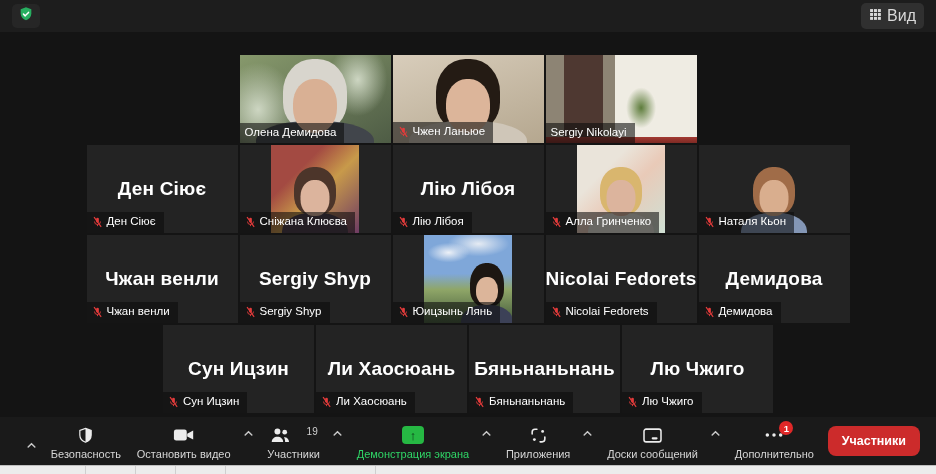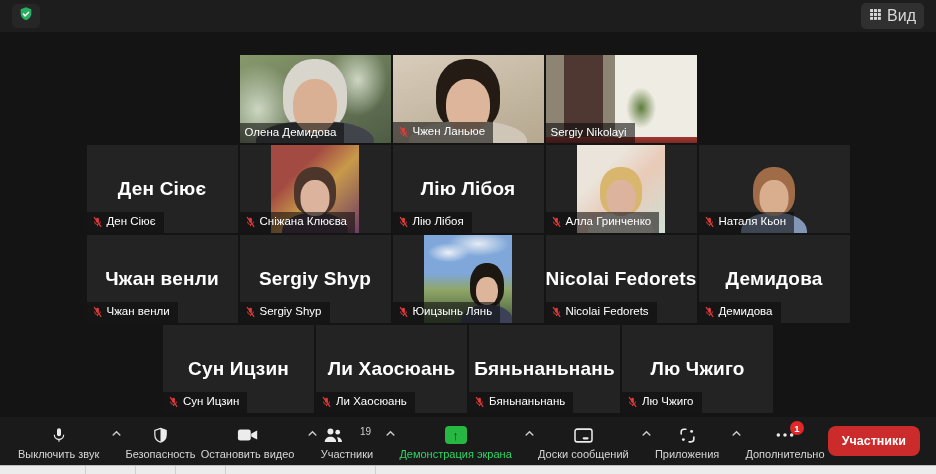--- a/index.html
+++ b/index.html
@@ -397,30 +397,20 @@
             </svg>
           </span>
           <span>Лю Чжиго</span>
         </div>
       </div>
     </div>
   </div>
 
 <div class="toolbar">
     <div class="tb-group">
-      <div class="tb-btn">
-        <div class="tb-icon">
-          <svg width="16" height="20" viewBox="0 0 24 24">
-            <rect x="9" y="2" width="6" height="12" rx="3" fill="currentColor"></rect>
-            <path d="M5 11.5a7 7 0 0 0 14 0" fill="none" stroke="currentColor" stroke-width="1.8"></path>
-            <line x1="12" y1="18.5" x2="12" y2="22" stroke="currentColor" stroke-width="1.8"></line>
-          </svg>
-        </div>
-        <div class="tb-label">Выключить звук</div>
-      </div>
       <span class="chev">
         <svg width="11" height="8" viewBox="0 0 16 12" fill="none" stroke="currentColor" stroke-width="2.2" stroke-linecap="round">
           <path d="M3 9l5-5 5 5"></path>
         </svg>
       </span>
     </div>
     <div class="tb-group">
       <div class="tb-btn">
         <div class="tb-icon">
           <svg width="17" height="19" viewBox="0 0 24 24">
@@ -475,54 +465,54 @@
       </div>
       <span class="chev">
         <svg width="11" height="8" viewBox="0 0 16 12" fill="none" stroke="currentColor" stroke-width="2.2" stroke-linecap="round">
           <path d="M3 9l5-5 5 5"></path>
         </svg>
       </span>
     </div>
     <div class="tb-group">
       <div class="tb-btn">
         <div class="tb-icon">
-          <svg width="21" height="17" viewBox="0 0 24 20" fill="none" stroke="currentColor" stroke-width="1.8">
-            <rect x="2" y="2.5" width="20" height="15" rx="2.5"></rect>
-            <rect x="11" y="12" width="7" height="2.6" rx="1.3" fill="currentColor" stroke="none"></rect>
-          </svg>
-        </div>
-        <div class="tb-label">Доски сообщений</div>
-      </div>
-      <span class="chev">
-        <svg width="11" height="8" viewBox="0 0 16 12" fill="none" stroke="currentColor" stroke-width="2.2" stroke-linecap="round">
-          <path d="M3 9l5-5 5 5"></path>
-        </svg>
-      </span>
-    </div>
-    <div class="tb-group">
-      <div class="tb-btn">
-        <div class="tb-icon">
           <svg width="19" height="19" viewBox="0 0 24 24" fill="none" stroke="currentColor" stroke-width="2" stroke-linecap="round">
             <path d="M10 4H7.5A3.5 3.5 0 0 0 4 7.5V10"></path>
             <path d="M14 20h2.5a3.5 3.5 0 0 0 3.5-3.5V14"></path>
             <circle cx="17.2" cy="6.8" r="1.8" fill="currentColor" stroke="none"></circle>
             <circle cx="6.8" cy="17.2" r="1.8" fill="currentColor" stroke="none"></circle>
           </svg>
         </div>
         <div class="tb-label">Приложения</div>
       </div>
       <span class="chev">
         <svg width="11" height="8" viewBox="0 0 16 12" fill="none" stroke="currentColor" stroke-width="2.2" stroke-linecap="round">
           <path d="M3 9l5-5 5 5"></path>
         </svg>
       </span>
     </div>
     <div class="tb-group">
       <div class="tb-btn">
         <div class="tb-icon">
+          <svg width="21" height="17" viewBox="0 0 24 20" fill="none" stroke="currentColor" stroke-width="1.8">
+            <rect x="2" y="2.5" width="20" height="15" rx="2.5"></rect>
+            <rect x="11" y="12" width="7" height="2.6" rx="1.3" fill="currentColor" stroke="none"></rect>
+          </svg>
+        </div>
+        <div class="tb-label">Доски сообщений</div>
+      </div>
+      <span class="chev">
+        <svg width="11" height="8" viewBox="0 0 16 12" fill="none" stroke="currentColor" stroke-width="2.2" stroke-linecap="round">
+          <path d="M3 9l5-5 5 5"></path>
+        </svg>
+      </span>
+    </div>
+    <div class="tb-group">
+      <div class="tb-btn">
+        <div class="tb-icon">
           <svg width="20" height="6" viewBox="0 0 24 6" fill="currentColor">
             <circle cx="4" cy="3" r="2.1"></circle>
             <circle cx="12" cy="3" r="2.1"></circle>
             <circle cx="20" cy="3" r="2.1"></circle>
           </svg>
           <span class="alert-badge">1</span>
         </div>
         <div class="tb-label">Дополнительно</div>
       </div>
     </div>

